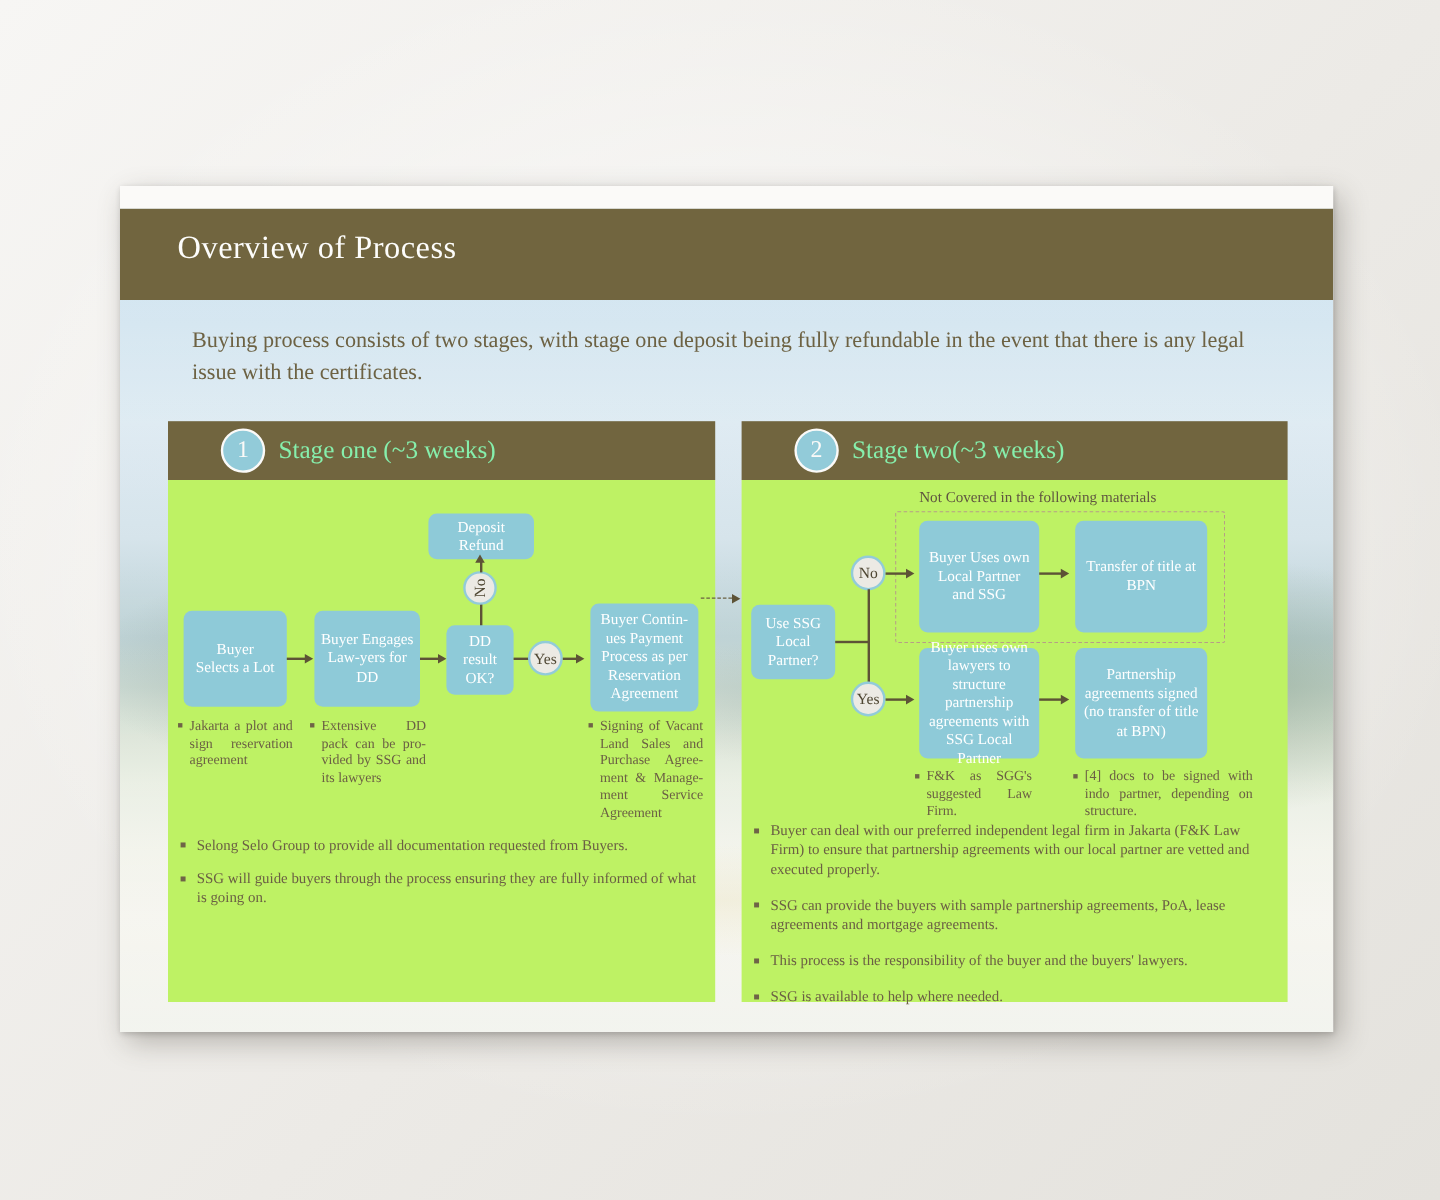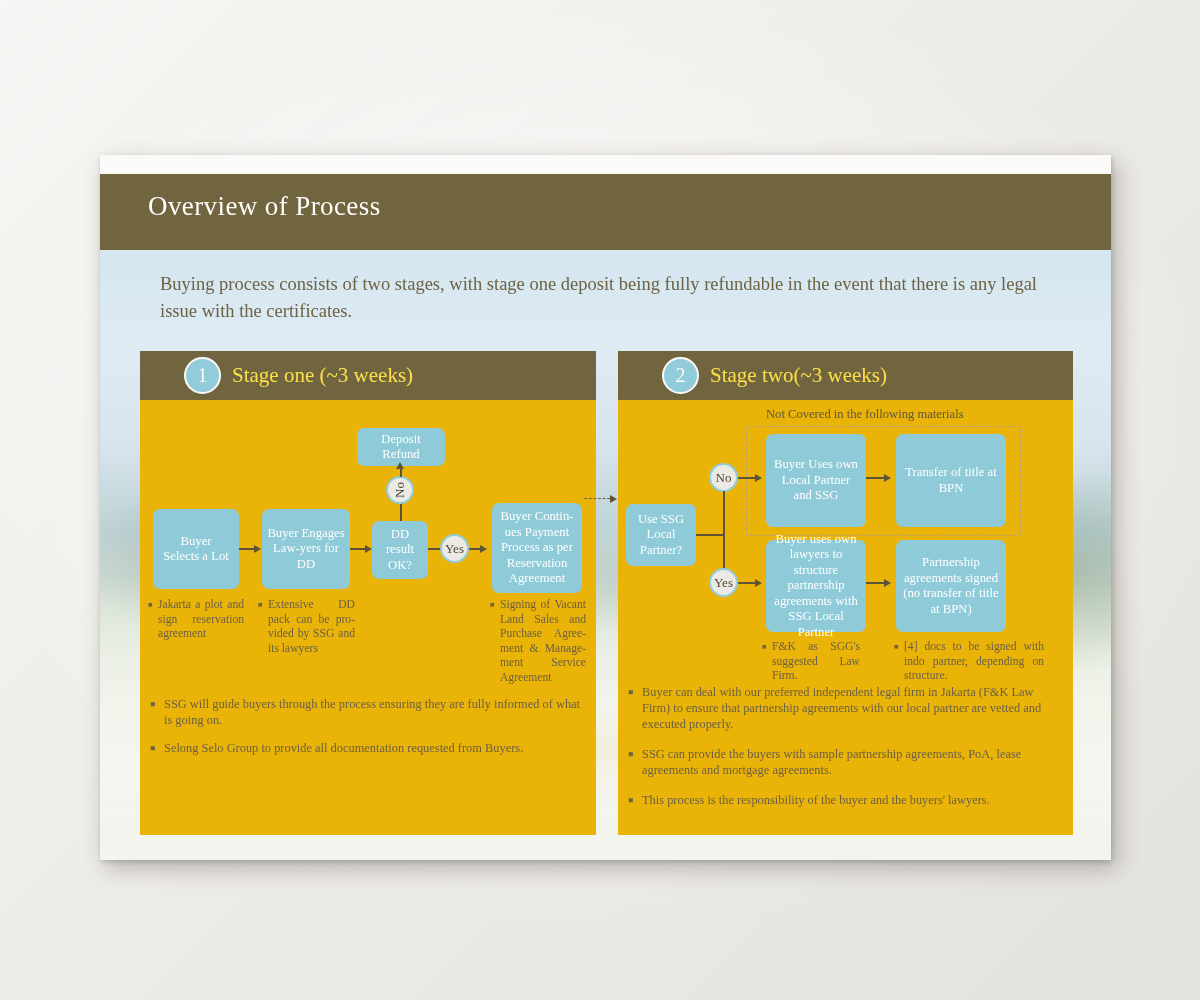--- a/index.html
+++ b/index.html
@@ -89,26 +89,26 @@
   .badge{
     position:absolute; left:44px; top:6px;
     width:37px; height:37px; border-radius:50%;
     background:#92cbd9; border:2.5px solid #fbfaf8;
     color:#fbfaf8; font-size:20px;
     display:flex; align-items:center; justify-content:center;
     font-family:"Liberation Serif","DejaVu Serif",serif;
   }
   .panel-head-label{
     position:absolute; left:92px; top:12px;
-    font-size:21px; color:#fde047;
+    font-size:21px; color:#86efac;
     font-family:"Liberation Serif","DejaVu Serif",serif;
   }
   .panel-body{
     position:relative; height:435px;
-    background:#eab308;
+    background:#bef264;
   }
 
   
   .fbox{
     position:absolute; background:#8ecad8; border-radius:7px;
     color:#ffffff; display:flex; align-items:center; justify-content:center;
     text-align:center; line-height:15.5px; font-size:12.7px; padding:3px 5px;
     font-family:"Liberation Serif","DejaVu Serif",serif;
   }
   .circ{
@@ -212,22 +212,22 @@
         <div class="bl">Jakarta a plot and sign reservation agreement</div>
       </div>
       <div class="bcol" style="left:118px; top:198px; width:97px;">
         <div class="bl">Extensive DD pack can be pro-vided by SSG and its lawyers</div>
       </div>
       <div class="bcol" style="left:350px; top:198px; width:96px;">
         <div class="bl">Signing of Vacant Land Sales and Purchase Agree-ment &amp; Manage-ment Service Agreement</div>
       </div>
 
       <div class="blist" style="left:10px; top:296px; width:440px;">
+        <div class="bl">Selong Selo Group to provide all documentation requested from Buyers.</div>
         <div class="bl">SSG will guide buyers through the process ensuring they are fully informed of what is going on.</div>
-        <div class="bl">Selong Selo Group to provide all documentation requested from Buyers.</div>
       </div>
     </div>
   </div>
 
   <div class="dashed-arrow" style="left:484px; top:340px; width:42px; height:8px;">
     <div class="dl"></div>
     <div class="arrow r" style="left:26px; top:-0.5px;"></div>
   </div>
 
   <div class="panel panel-right">
@@ -271,17 +271,18 @@
         <div class="bl">F&amp;K as SGG's suggested Law Firm.</div>
       </div>
       <div class="bcol" style="left:276px; top:240px; width:150px;">
         <div class="bl">[4] docs to be signed with indo partner, depending on structure.</div>
       </div>
 
       <div class="blist wide" style="left:10px; top:284px; width:435px;">
         <div class="bl">Buyer can deal with our preferred independent legal firm in Jakarta (F&amp;K Law Firm) to ensure that partnership agreements with our local partner are vetted and executed properly.</div>
         <div class="bl">SSG can provide the buyers with sample partnership agreements, PoA, lease agreements and mortgage agreements.</div>
         <div class="bl">This process is the responsibility of the buyer and the buyers' lawyers.</div>
+        <div class="bl">SSG is available to help where needed.</div>
       </div>
     </div>
   </div>
 
 </div>
 
 </body></html>

